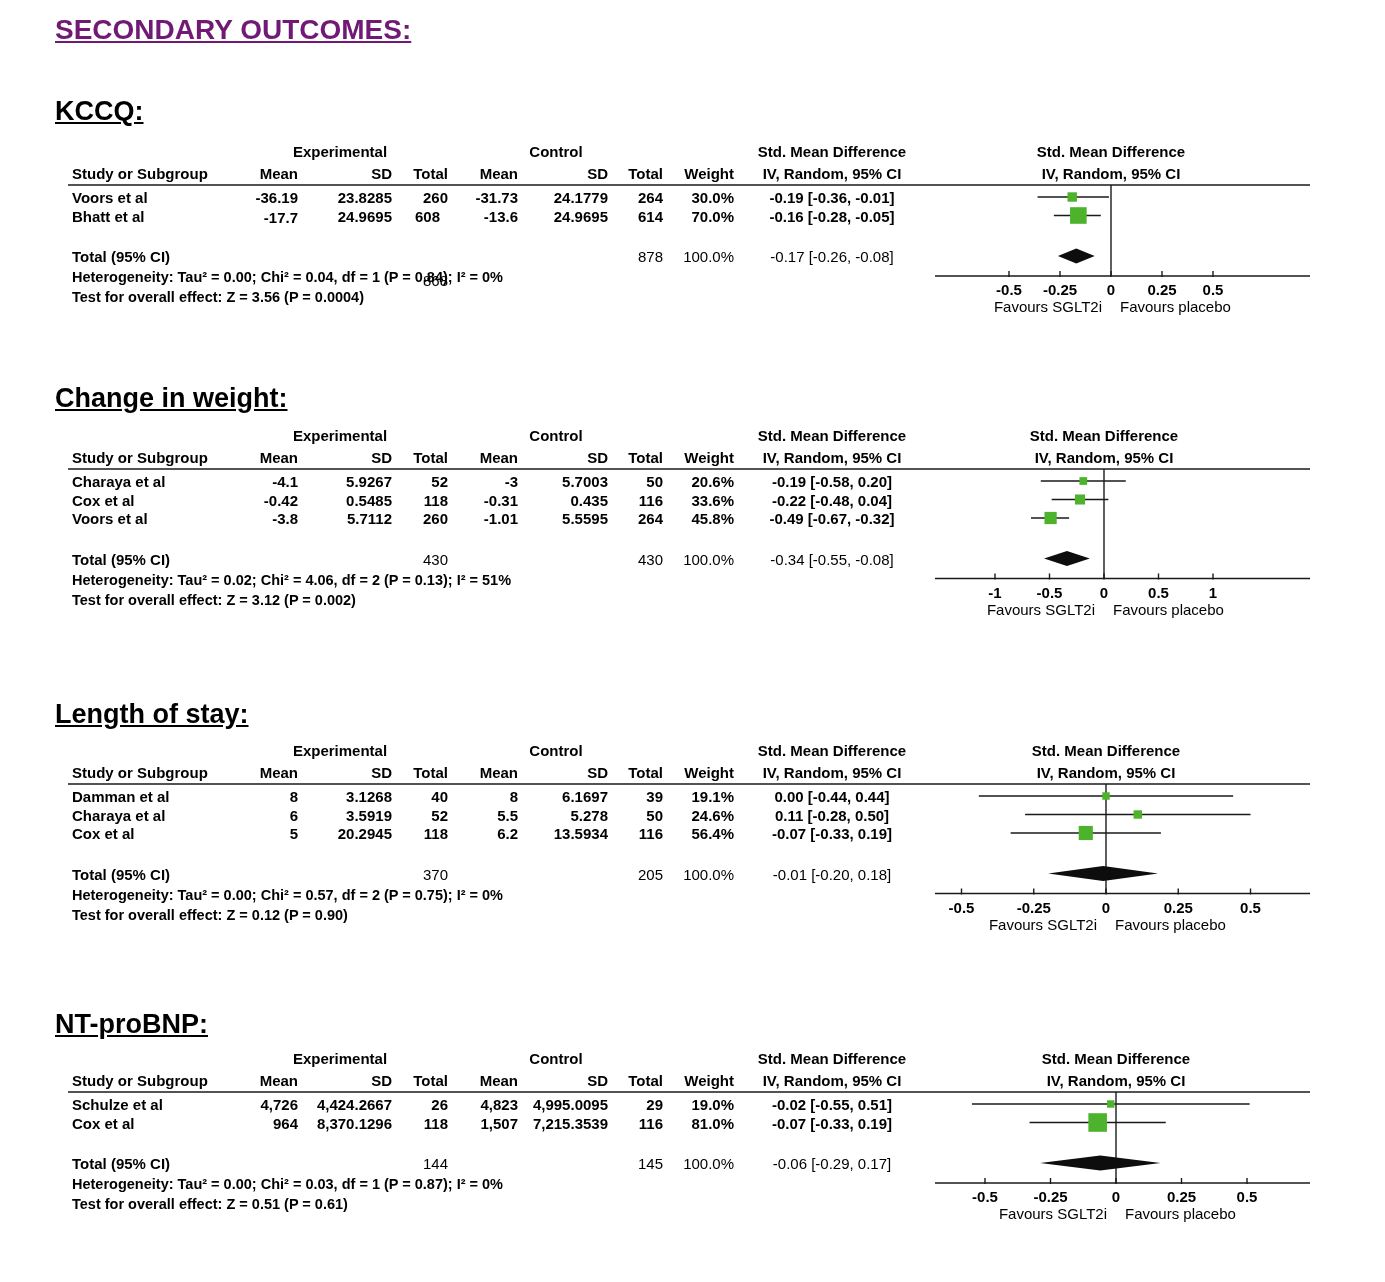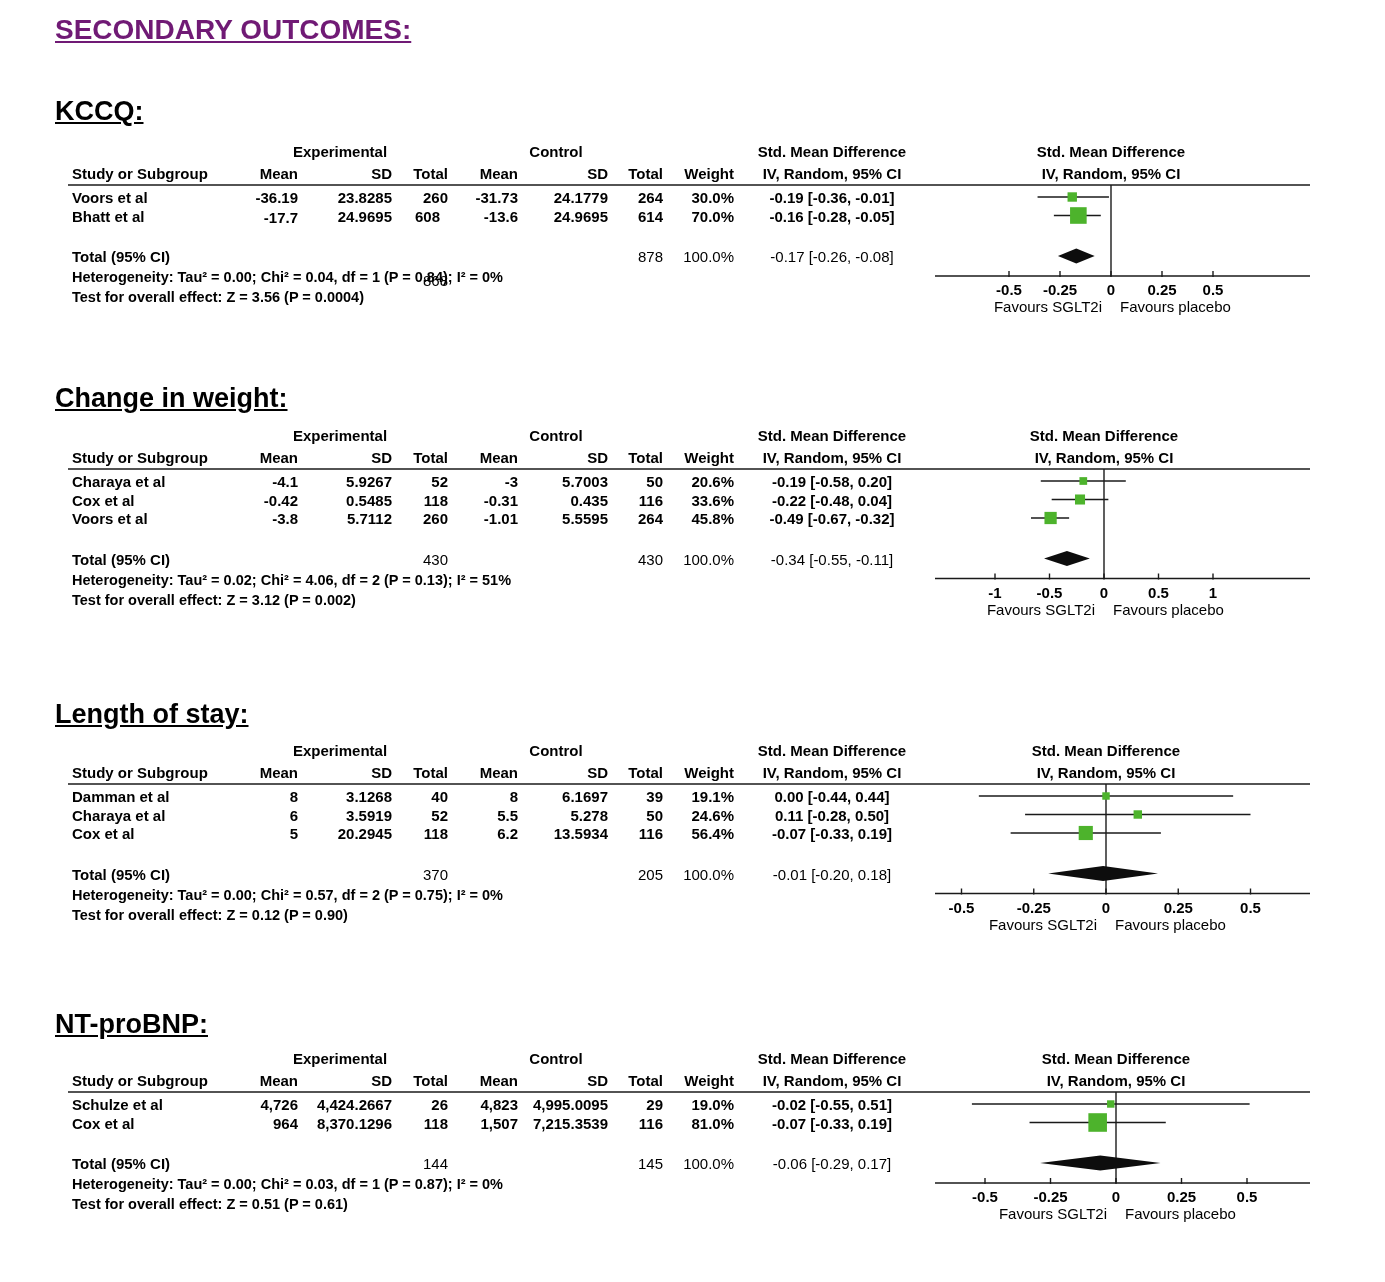--- a/index.html
+++ b/index.html
@@ -170,21 +170,21 @@
     <div class="cell bold right" style="left: 448px; top: 510px;">260</div>
     <div class="cell bold right" style="left: 518px; top: 510px;">-1.01</div>
     <div class="cell bold right" style="left: 608px; top: 510px;">5.5595</div>
     <div class="cell bold right" style="left: 663px; top: 510px;">264</div>
     <div class="cell bold right" style="left: 734px; top: 510px;">45.8%</div>
     <div class="cell bold center" style="left: 832px; top: 510px;">-0.49 [-0.67, -0.32]</div>
     <div class="cell bold" style="left: 72px; top: 550.5px;">Total (95% CI)</div>
     <div class="cell right" style="left: 448px; top: 550.5px;">430</div>
     <div class="cell right" style="left: 663px; top: 550.5px;">430</div>
     <div class="cell right" style="left: 734px; top: 550.5px;">100.0%</div>
-    <div class="cell center" style="left: 832px; top: 550.5px;">-0.34 [-0.55, -0.11]</div>
+    <div class="cell center" style="left: 832px; top: 550.5px;">-0.34 [-0.55, -0.08]</div>
     <div class="cell bold" style="left: 72px; top: 571.5px; font-size: 14.5px; line-height: 16.5px;">Heterogeneity: Tau² = 0.02; Chi² = 4.06, df = 2 (P = 0.13); I² = 51%</div>
     <div class="cell bold" style="left: 72px; top: 591.5px; font-size: 14.5px; line-height: 16.5px;">Test for overall effect: Z = 3.12 (P = 0.002)</div>
     <div class="cell bold center" style="left: 995px; top: 583.5px;">-1</div>
     <div class="cell bold center" style="left: 1049.5px; top: 583.5px;">-0.5</div>
     <div class="cell bold center" style="left: 1104px; top: 583.5px;">0</div>
     <div class="cell bold center" style="left: 1158.5px; top: 583.5px;">0.5</div>
     <div class="cell bold center" style="left: 1213px; top: 583.5px;">1</div>
     <div class="cell right" style="left: 1095px; top: 600.5px;">Favours SGLT2i</div>
     <div class="cell" style="left: 1113px; top: 600.5px;">Favours placebo</div>
     <div class="sec-title" style="left: 55px; top: 699px;">Length of stay:</div>

